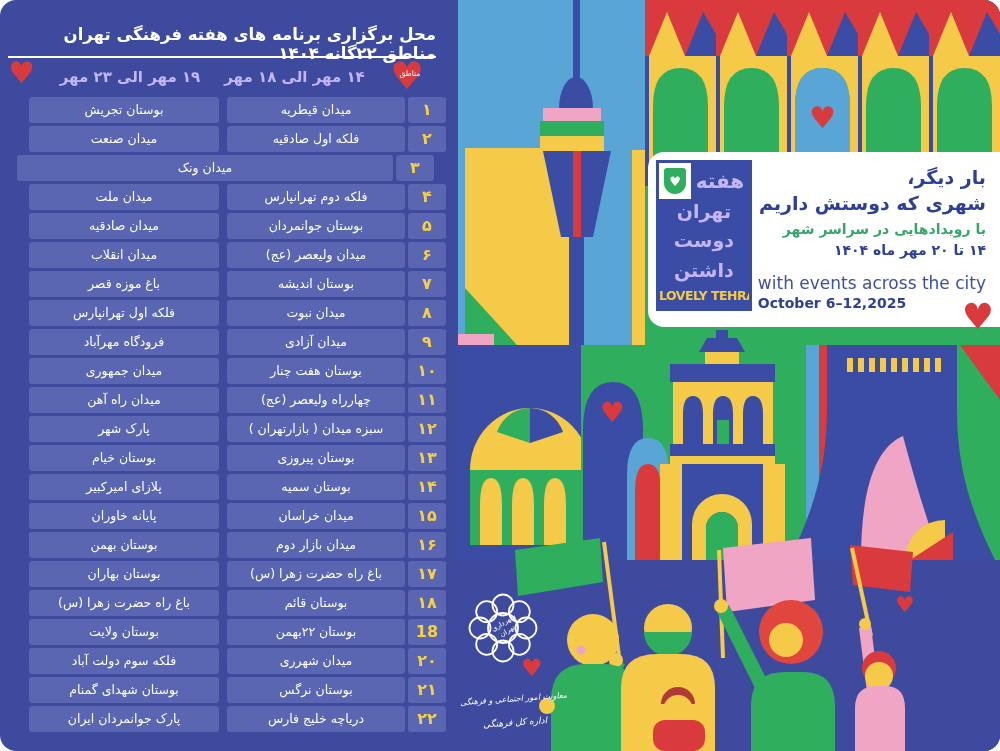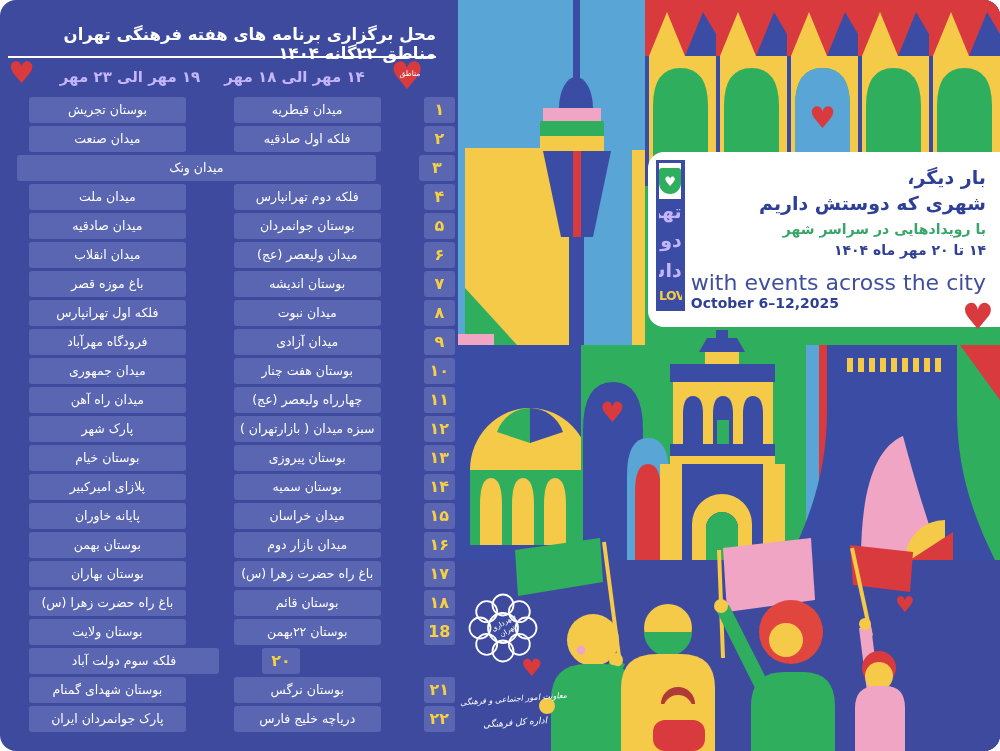--- a/index.html
+++ b/index.html
@@ -11,21 +11,21 @@
          color:#fff;font-size:16.5px;font-weight:bold;letter-spacing:0;}
   .title-underline{position:absolute;left:8px;top:56px;width:428px;height:2px;background:#fff;}
   .hdr{position:absolute;color:#c4b5fd;font-weight:bold;font-size:15px;direction:rtl;text-align:center;}
   .hdr-week2{left:40px;top:68px;width:180px;}
   .hdr-week1{left:212px;top:68px;width:165px;}
   .hdr-heart{position:absolute;left:8px;top:58px;font-size:30px;color:#d93a3d;line-height:30px;}
   .badge{position:absolute;left:390px;top:56px;width:42px;height:42px;}
   .badge .glyph{position:absolute;left:0;top:0;font-size:38px;line-height:40px;color:#d93a3d;}
   .badge .lbl{position:absolute;left:0;top:13px;width:40px;text-align:center;color:#fff;font-size:7.5px;direction:rtl;}
   .rows{position:absolute;left:0;top:97px;width:455px;}
-  .row{display:flex;height:26px;margin-bottom:3px;gap:40px;}
+  .row{display:flex;height:26px;margin-bottom:3px;}
   .pill{background:#5a66b2;border-radius:3px;color:#fff;font-size:12.5px;line-height:26px;
         text-align:center;direction:rtl;white-space:nowrap;overflow:hidden;}
   .pill.left{width:190px;margin-left:29px;}
   .pill.right{width:178px;margin-left:8px;}
   .pill.merged{width:376px;margin-left:17px;}
   .num{width:38px;margin-left:3px;background:#5a66b2;border-radius:3px;color:#f5cf45;
        font-weight:bold;font-size:16px;line-height:26px;text-align:center;}
   
   .card{position:absolute;left:648px;top:152px;width:352px;height:175px;background:#fff;
         border-radius:16px 0 0 16px;display:flex;}
@@ -37,21 +37,21 @@
           display:flex;align-items:center;justify-content:center;color:#fff;font-size:13px;line-height:13px;}
   .logo-fa{flex:1;color:#c4b5fd;font-weight:bold;text-align:center;direction:rtl;}
   .logo-fa.first{font-size:20px;line-height:36px;}
   .logo-fa.line{font-size:19px;line-height:25px;letter-spacing:1px;}
   .logo-en{color:#f4ca48;font-weight:bold;font-size:12.5px;text-align:center;letter-spacing:-0.5px;
            line-height:18px;margin-top:auto;margin-bottom:3px;white-space:nowrap;}
   .card-text{flex:1;padding:12px 14px 0 6px;position:relative;border-radius:16px;}
   .fa-h1{direction:rtl;text-align:right;color:#2e3f96;font-weight:bold;font-size:19px;line-height:26px;}
   .fa-sub{direction:rtl;text-align:right;color:#38a56b;font-size:14px;font-weight:bold;line-height:22px;margin-top:2px;}
   .fa-date{direction:rtl;text-align:right;color:#2e3f96;font-size:14px;font-weight:bold;line-height:20px;}
-  .en-tag{direction:ltr;text-align:left;color:#3f4f9e;font-size:22px;line-height:22px;margin-top:12px;white-space:nowrap;}
+  .en-tag{direction:ltr;text-align:left;color:#3f4f9e;font-size:17px;line-height:22px;margin-top:12px;white-space:nowrap;}
   .en-date{direction:ltr;text-align:left;color:#2e3f96;font-size:14px;font-weight:bold;line-height:19px;}
   .card-heart{position:absolute;right:6px;bottom:-10px;font-size:36px;color:#d93a3d;}
   svg text{font-family:"DejaVu Sans",sans-serif;}
 </style>
 </head>
 <body>
 
 <div class="poster">
 
   <svg style="position:absolute;left:455px;top:0;" width="545" height="751" viewBox="0 0 545 751">
@@ -317,20 +317,21 @@
           <div class="pill right" dir="rtl">بوستان قائم</div>
           <div class="num" dir="rtl">۱۸</div>
         </div>
         <div class="row">
           <div class="pill left" dir="rtl">بوستان ولایت</div>
           <div class="pill right" dir="rtl">بوستان ۲۲بهمن</div>
           <div class="num" dir="rtl">18</div>
         </div>
         <div class="row">
           <div class="pill left" dir="rtl">فلکه سوم دولت آباد</div>
+          <div class="pill right" dir="rtl">میدان شهرری</div>
           <div class="num" dir="rtl">۲۰</div>
         </div>
         <div class="row">
           <div class="pill left" dir="rtl">بوستان شهدای گمنام</div>
           <div class="pill right" dir="rtl">بوستان نرگس</div>
           <div class="num" dir="rtl">۲۱</div>
         </div>
         <div class="row">
           <div class="pill left" dir="rtl">پارک جوانمردان ایران</div>
           <div class="pill right" dir="rtl">دریاچه خلیج فارس</div>

